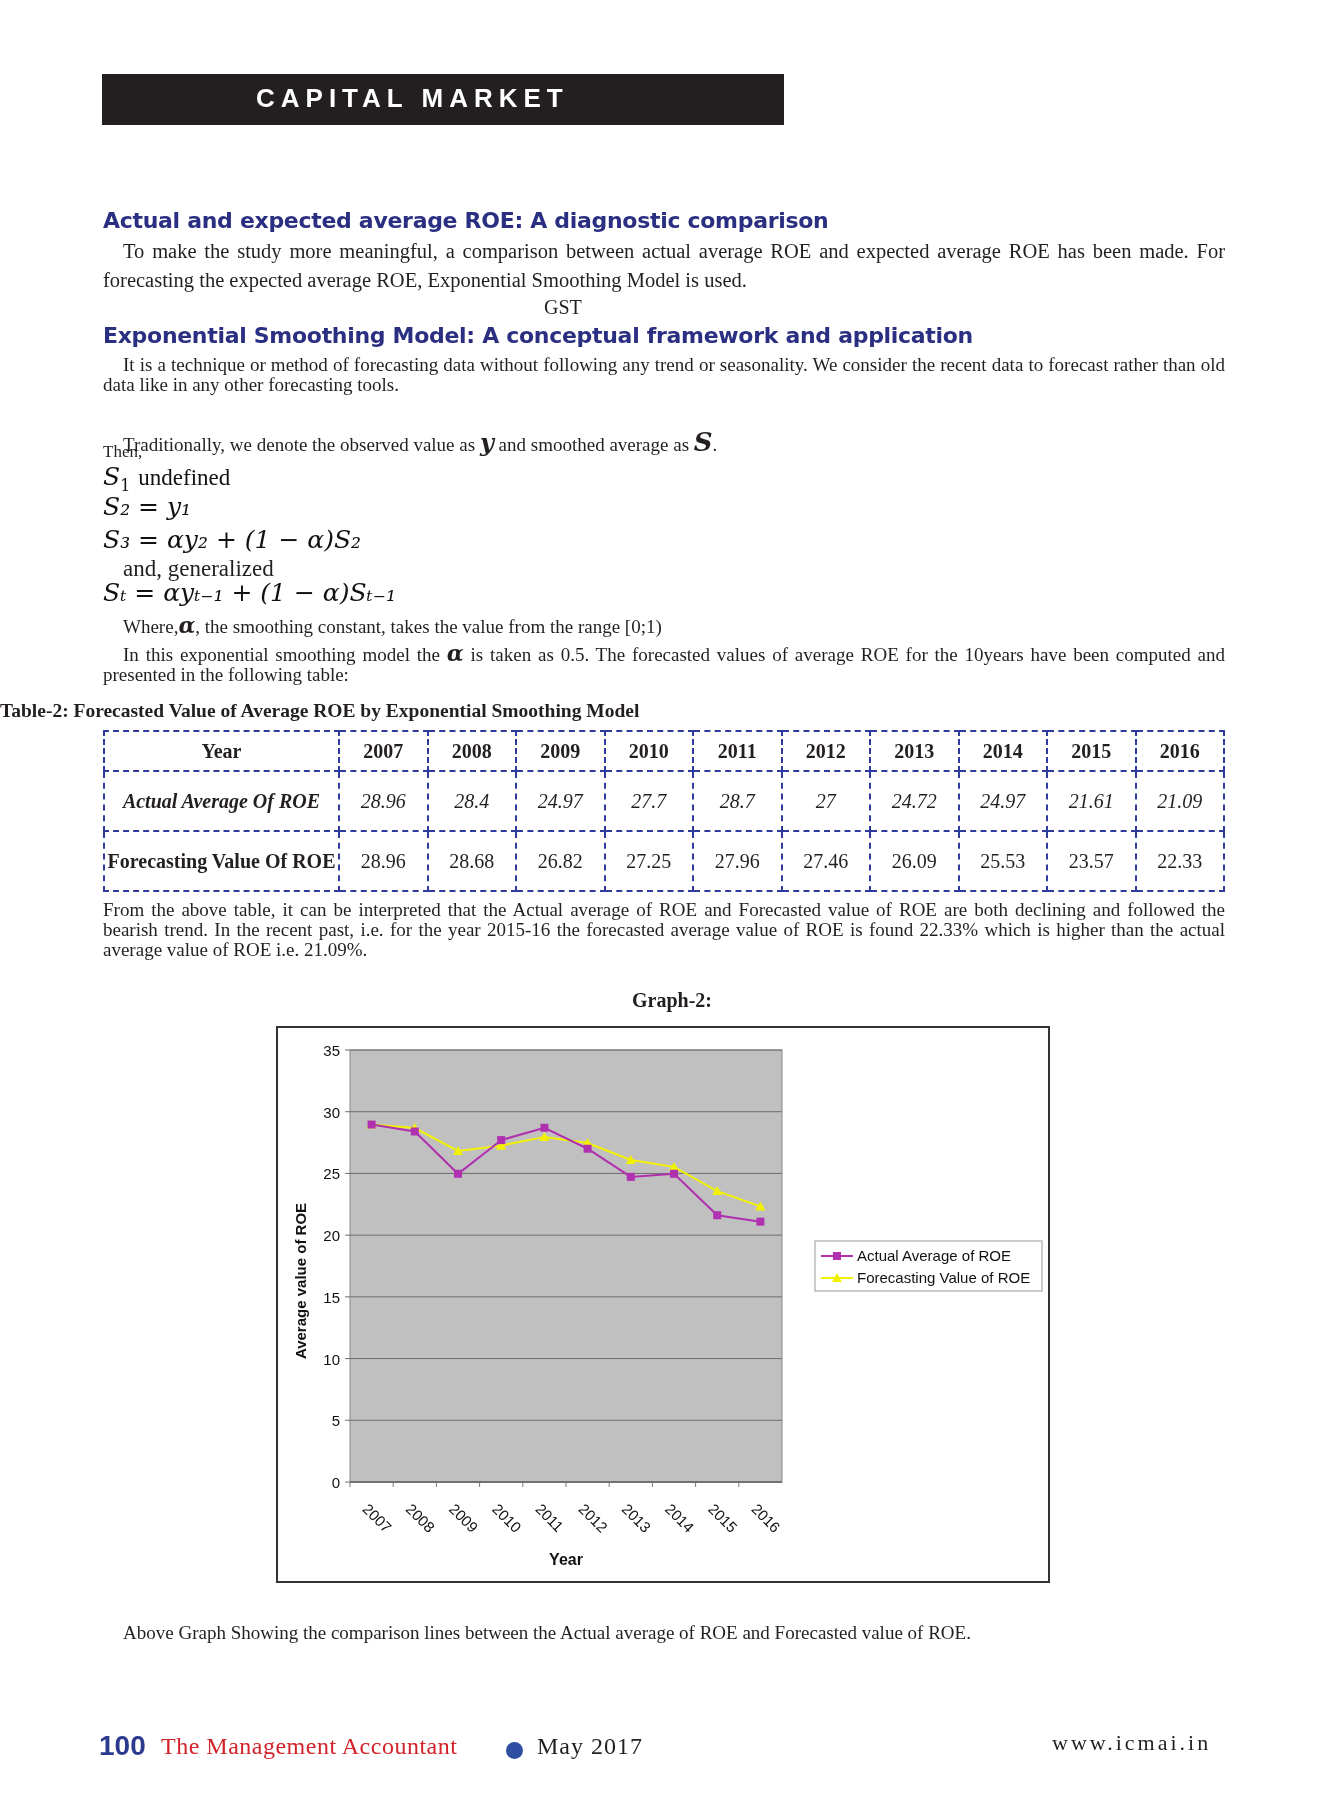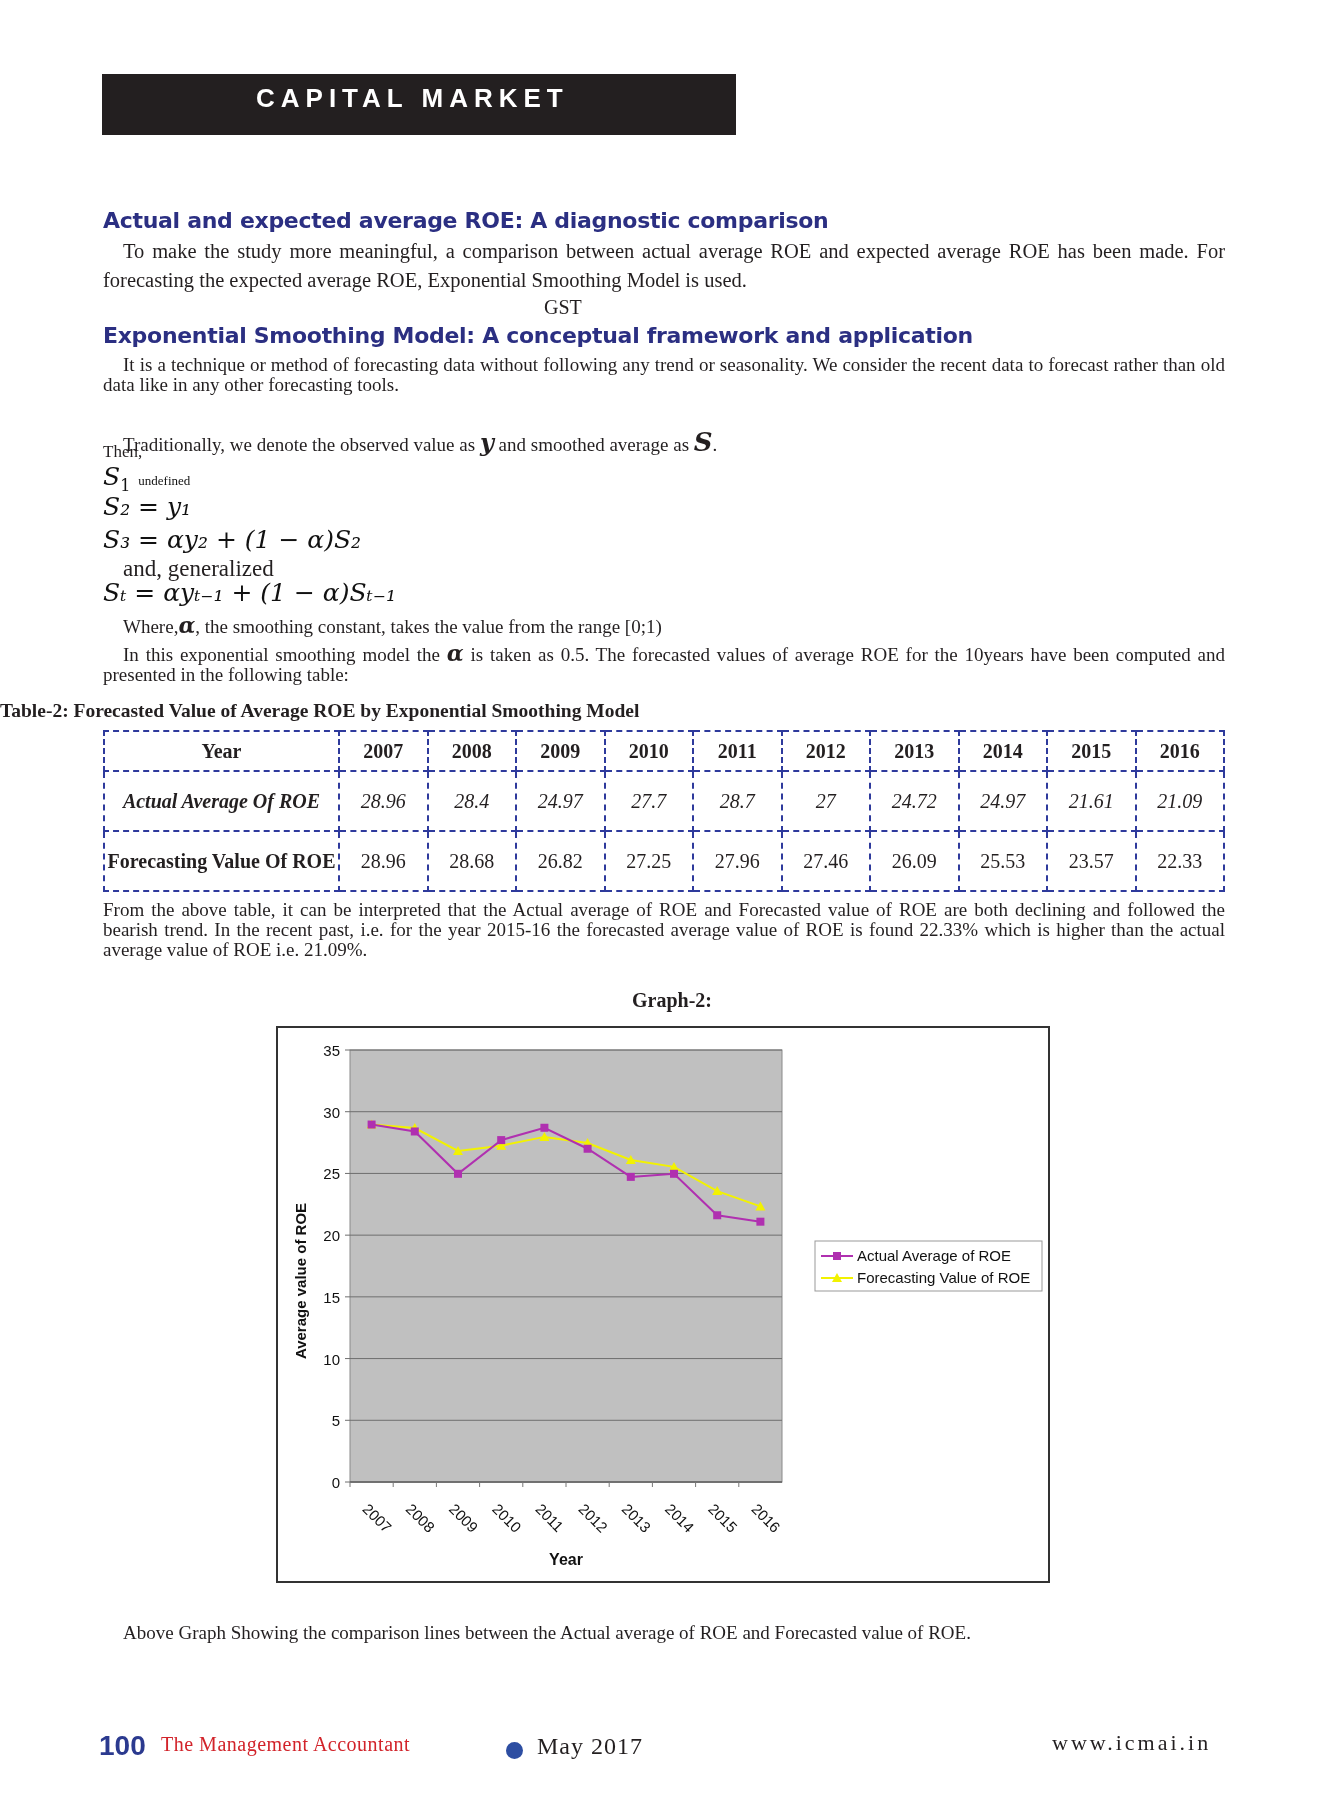--- a/index.html
+++ b/index.html
@@ -1,38 +1,38 @@
 <!DOCTYPE html>
 <html><head>
 <meta charset="utf-8">
 <style>
   html, body { margin:0; padding:0; background:#ffffff; }
   body { width:1324px; height:1800px; position:relative; overflow:hidden; font-family:"DejaVu Serif", serif; color:#222; }
-  .section-bar { position:absolute; left:102px; top:74px; width:634px; height:61px; background:#231f20; }
+  .section-bar { position:absolute; left:102px; top:74px; width:634px; height:51px; background:#231f20;padding-left:48px; }
   .section-bar span { position:absolute; left:154px; top:9px; font-family:"Liberation Sans", sans-serif; font-weight:bold; font-size:26px; letter-spacing:6px; color:#fff; }
   .heading { position:absolute; left:103px; font-family:"DejaVu Sans", sans-serif; font-weight:bold; color:#2b2f82; font-size:22px; letter-spacing:-0.3px;text-align:right; }
   .para { position:absolute; left:103px; width:1122px; font-family:"Liberation Serif", serif; font-size:20.5px; color:#231f20; line-height:29px; text-align:justify; }
   .para.small { font-size:19px; line-height:20px; }
   .indent { text-indent:20px; }
   .center-text { position:absolute; font-family:"Liberation Serif", serif; font-size:20px; color:#231f20; }
   .math { position:absolute; left:103px; font-family:"DejaVu Serif", serif; font-style:italic; font-size:25px; color:#111; }
-  .math .word { font-style:normal; font-family:"Liberation Serif", serif; font-size:13px; }
+  .math .word { font-style:normal; font-family:"Liberation Serif", serif; font-size:23px; }
   .math sub { font-style:normal; font-size:16px; }
   .table-title { position:absolute; left:0; width:1324px; top:700px; text-align:left; font-family:"Liberation Serif", serif; font-weight:bold; font-size:19.5px; color:#231f20; }
   table.data { position:absolute; left:103px; top:730px; width:1122px; border-collapse:collapse; font-family:"Liberation Serif", serif; color:#231f20; }
   table.data td { border:2px dashed #2e3a9c; text-align:center; font-size:20px; padding:0; }
   table.data tr.hdr td { height:38px; font-weight:bold; font-size:20px; }
   table.data tr.row td { height:58px; font-style:italic; }
   table.data tr.row2 td { height:58px; }
   table.data td.rowhead { font-weight:bold; font-style:normal; line-height:24px; width:233px; }
   .graph-title { position:absolute; top:989px; left:0; width:1344px; text-align:center; font-family:"Liberation Serif", serif; font-weight:bold; font-size:20px; color:#231f20; }
   .chart-box { position:absolute; left:276px; top:1026px; width:770px; height:553px; border:2px solid #333; background:#fff; }
   svg.chart { position:absolute; left:0; top:0; }
   .footer-num { position:absolute; left:99px; top:1730px; font-family:"Liberation Sans", sans-serif; font-weight:bold; font-size:28px; color:#2b3a8f; }
-  .footer-mag { position:absolute; left:161px; top:1733px; font-family:"Liberation Serif", serif; font-size:20px; color:#d2232a; letter-spacing:0.5px; }
+  .footer-mag { position:absolute; left:161px; top:1733px; font-family:"Liberation Serif", serif; font-size:24px; color:#d2232a; letter-spacing:0.5px; }
   .footer-dot { position:absolute; left:506px; top:1742px; width:17px; height:17px; border-radius:50%; background:#2d4ea2; }
   .footer-date { position:absolute; left:537px; top:1733px; font-family:"Liberation Serif", serif; font-size:24px; color:#231f20; letter-spacing:1px; }
   .footer-url { position:absolute; left:1052px; top:1730px; font-family:"Liberation Serif", serif; font-size:22px; color:#231f20; letter-spacing:3px; }
 </style>
 </head>
 <body>
 
 <div class="section-bar">
   <span>CAPITAL MARKET</span>
 </div>

